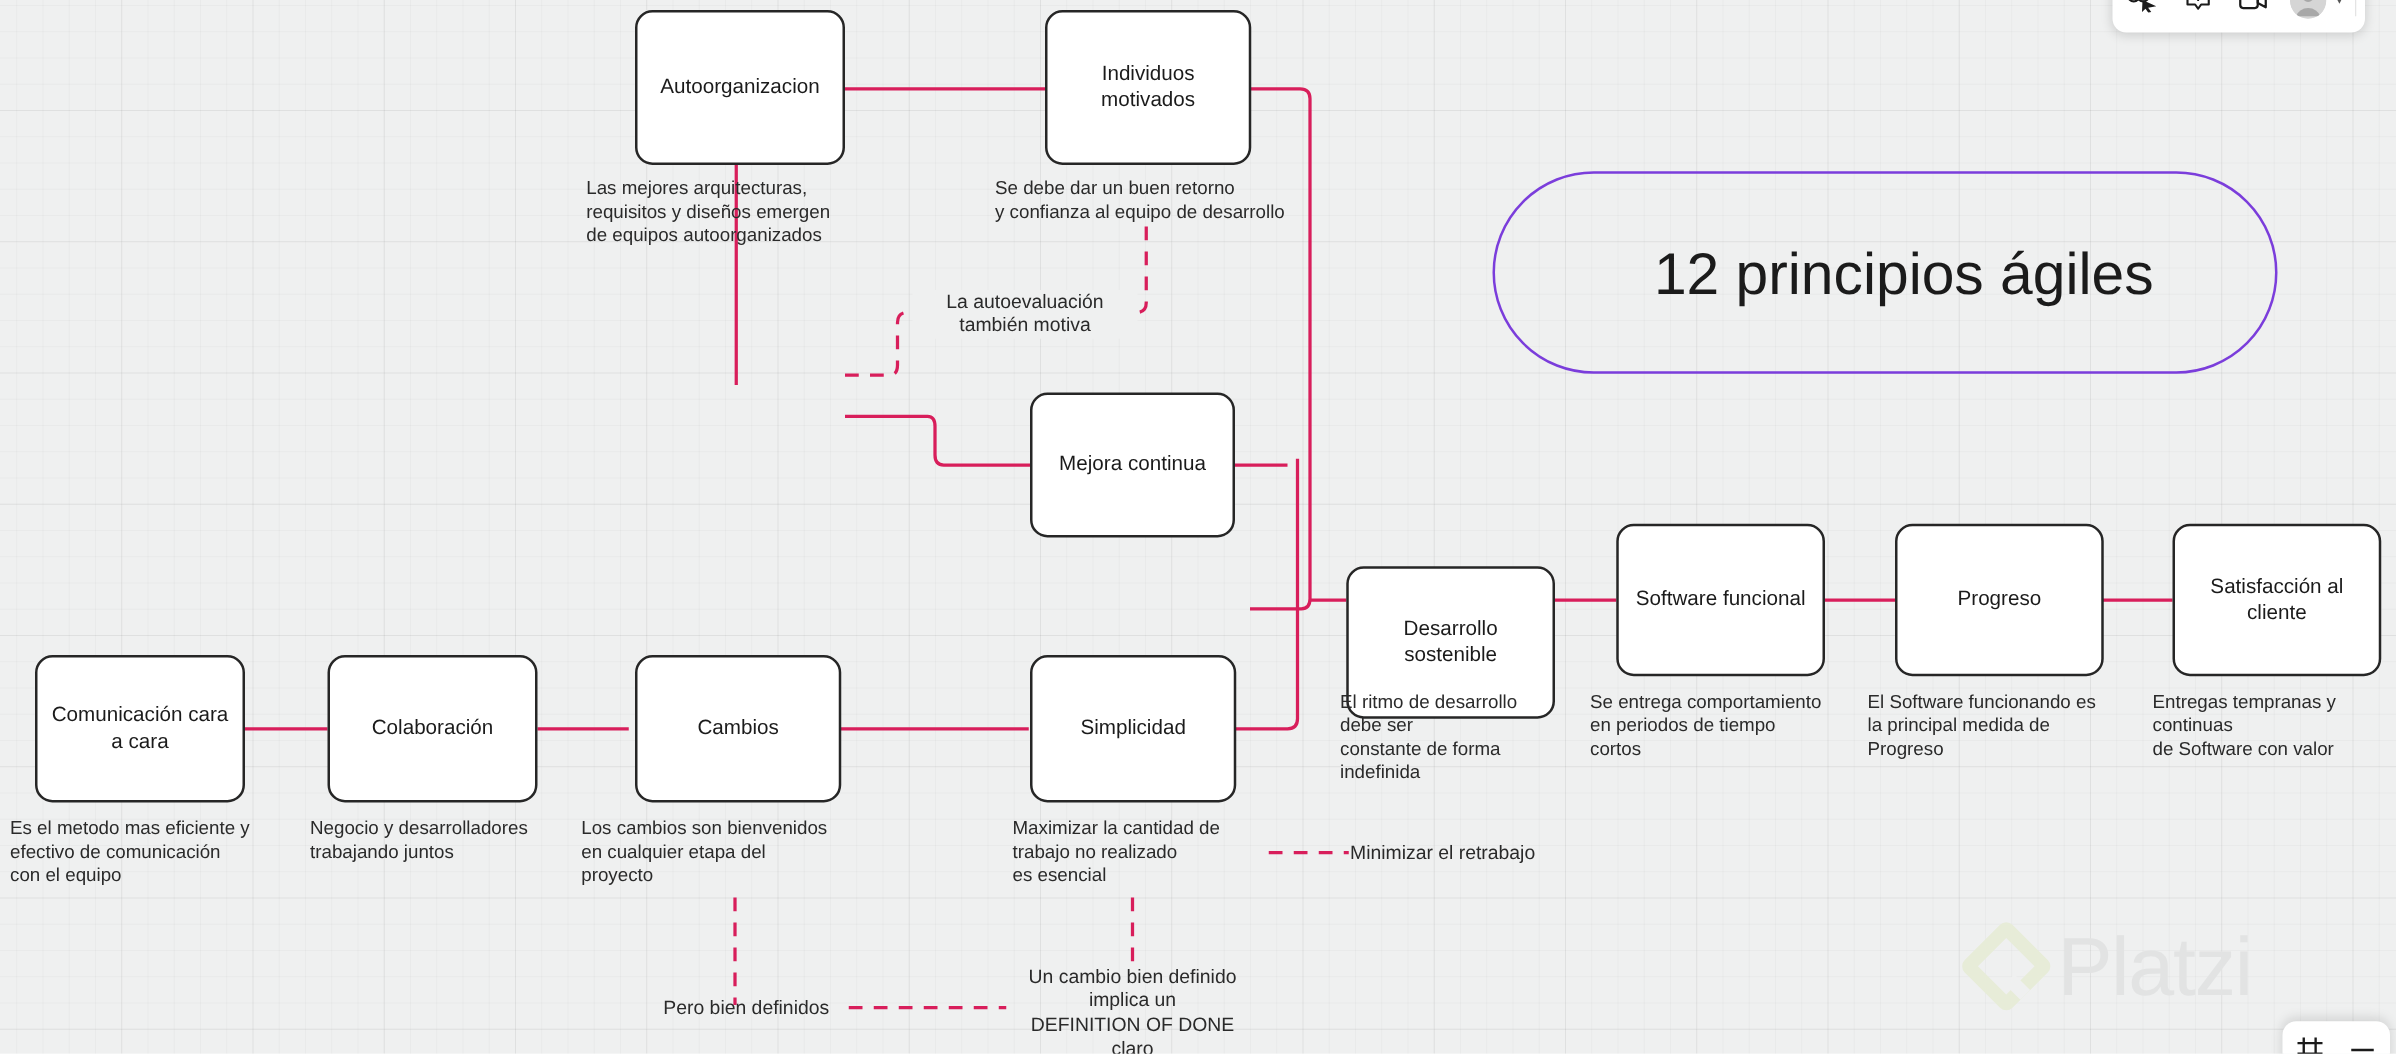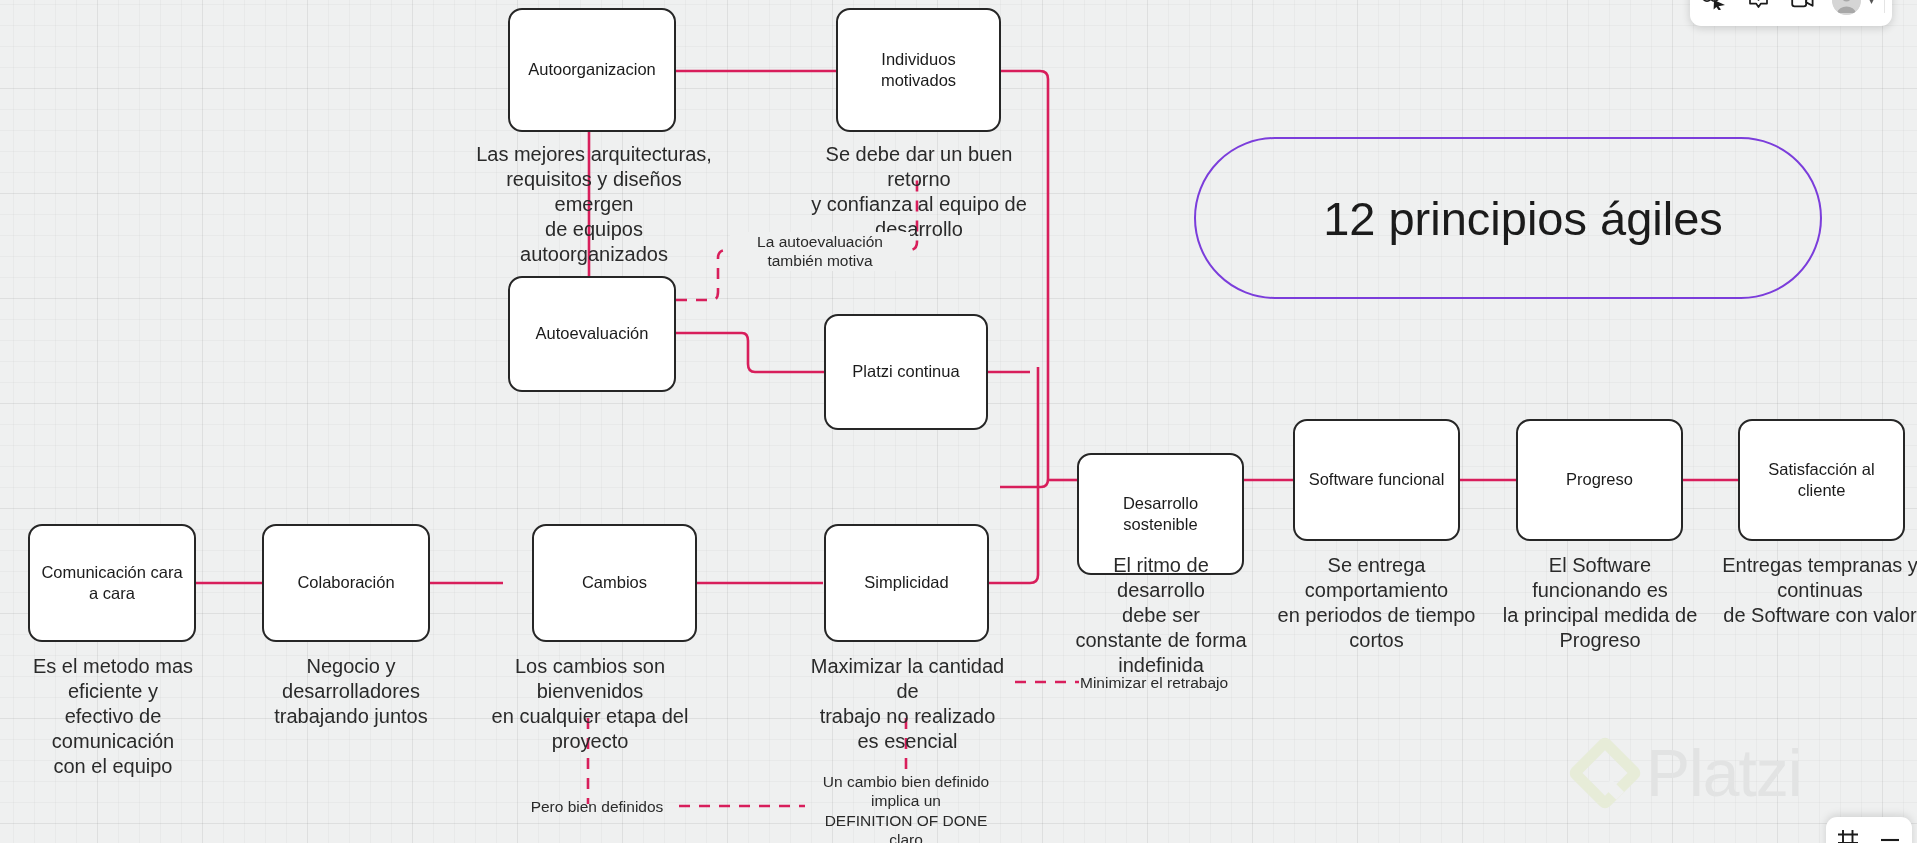--- a/index.html
+++ b/index.html
@@ -70,22 +70,22 @@
     justify-content: center;
     text-align: center;
     color: #1b1b1b;
     font-size: 16.5px;
     line-height: 1.28;
     padding: 4px 10px;
     z-index: 3;
   }
   .caption {
     position: absolute;
-    text-align: center;
-    font-size: 20px;
+    text-align: left;
+    font-size: 15px;
     line-height: 1.25;
     color: #2a2a2a;
     z-index: 3;
     white-space: pre-line;
   }
   .edge-label {
     position: absolute;
     text-align: center;
     font-size: 15.5px;
     line-height: 1.25;
@@ -218,43 +218,40 @@
 requisitos y diseños emergen
 de equipos autoorganizados</div>
 
   <div class="node" style="left:836px; top:8px; width:165px; height:124px;">
     <span>Individuos
 motivados</span>
   </div>
   <div class="caption" style="left:796px; top:142px; width:246px;">Se debe dar un buen retorno
 y confianza al equipo de desarrollo</div>
 
-  <div class="node" style="left:508px; top:276px; width:168px; height:116px;">
-    <span>Autoevaluación</span>
-  </div>
 
   <div class="node" style="left:824px; top:314px; width:164px; height:116px;">
-    <span>Platzi continua</span>
+    <span>Mejora continua</span>
   </div>
 
   <div class="node" style="left:28px; top:524px; width:168px; height:118px;">
     <span>Comunicación cara
 a cara</span>
   </div>
   <div class="caption" style="left:8px; top:654px; width:210px;">Es el metodo mas eficiente y
 efectivo de comunicación
 con el equipo</div>
 
   <div class="node" style="left:262px; top:524px; width:168px; height:118px;">
     <span>Colaboración</span>
   </div>
   <div class="caption" style="left:248px; top:654px; width:206px;">Negocio y desarrolladores
 trabajando juntos</div>
 
-  <div class="node" style="left:508px; top:524px; width:165px; height:118px;margin-left:24px;">
+  <div class="node" style="left:508px; top:524px; width:165px; height:118px;">
     <span>Cambios</span>
   </div>
   <div class="caption" style="left:465px; top:654px; width:250px;">Los cambios son bienvenidos
 en cualquier etapa del
 proyecto</div>
 
   <div class="node" style="left:824px; top:524px; width:165px; height:118px;">
     <span>Simplicidad</span>
   </div>
   <div class="caption" style="left:810px; top:654px; width:195px;">Maximizar la cantidad de

